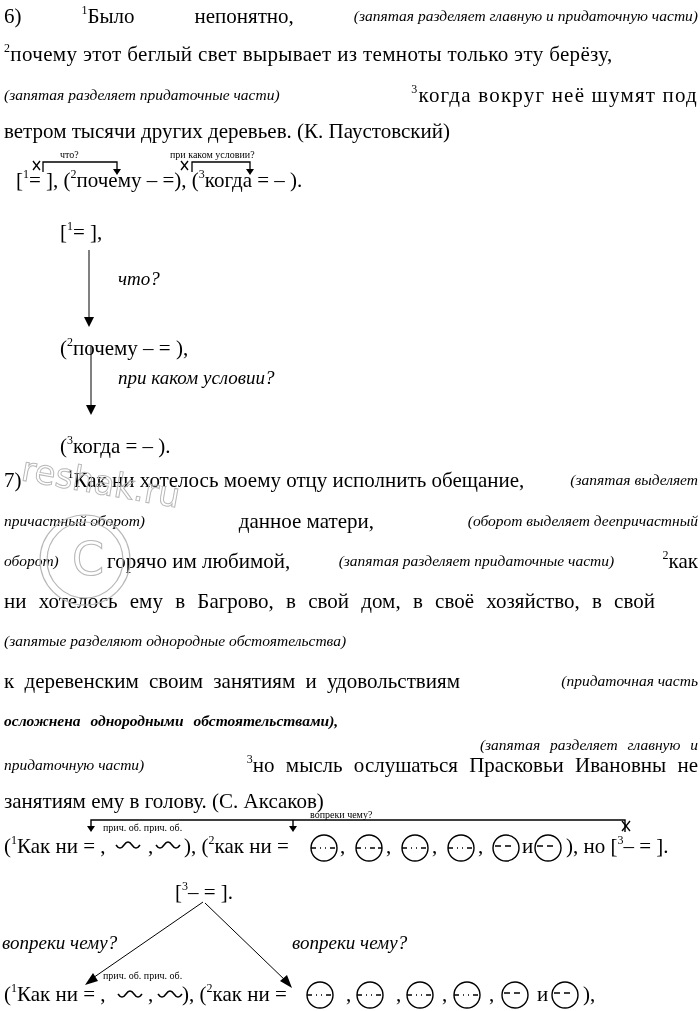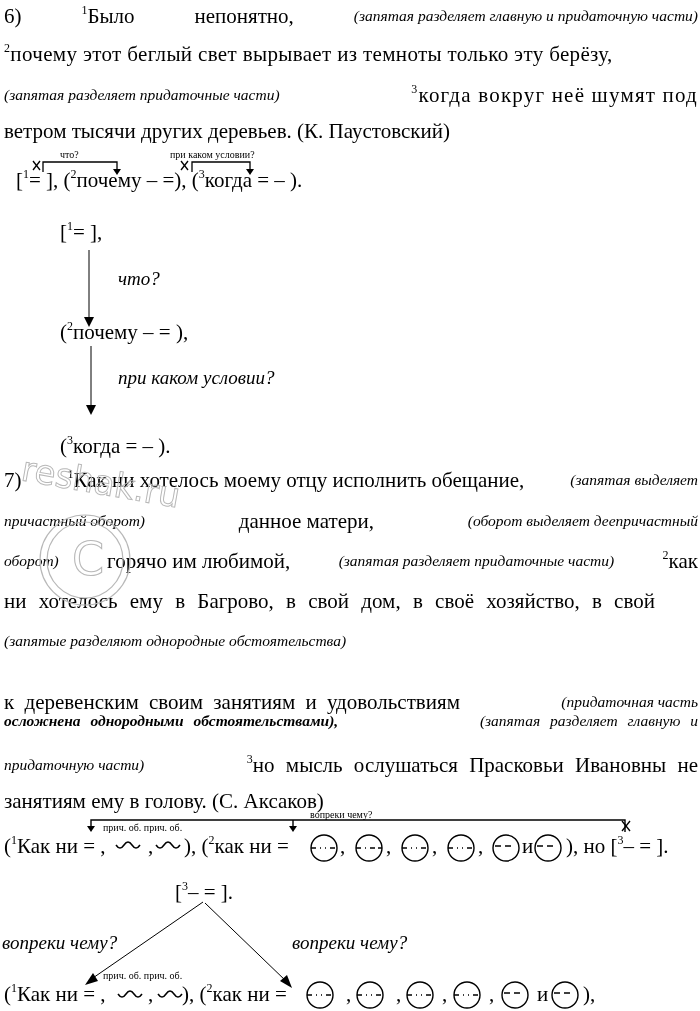--- a/index.html
+++ b/index.html
@@ -60,21 +60,21 @@
     <polygon points="113,169 121,169 117,175" fill="#000"></polygon>
 
     <polyline points="192,172 192,162 250,162 250,170" stroke="#000" stroke-width="1.3" fill="none"></polyline>
     <polygon points="246,169 254,169 250,175" fill="#000"></polygon>
   </svg>
 </div>
 
 <div>
   <div class="abs" style="left:60px; top:220px;"><span>[</span><sup>1</sup><span>= ],</span></div>
   <div class="abs q" style="left:118px; top:268px;">что?</div>
-  <div class="abs" style="left:60px; top:320px;"><span>(</span><sup>2</sup><span>почему – = ),</span></div>
+  <div class="abs" style="left:60px; top:336px;"><span>(</span><sup>2</sup><span>почему – = ),</span></div>
   <div class="abs q" style="left:118px; top:367px;">при каком условии?</div>
   <div class="abs" style="left:60px; top:434px;"><span>(</span><sup>3</sup><span>когда = – ).</span></div>
   <svg width="700" height="1011">
     <line x1="89" y1="250" x2="89" y2="320" stroke="#000" stroke-width="1"></line>
     <polygon points="84,317 94,317 89,327" fill="#000"></polygon>
     <line x1="91" y1="346" x2="91" y2="407" stroke="#000" stroke-width="1"></line>
     <polygon points="86,405 96,405 91,415" fill="#000"></polygon>
   </svg>
 </div>
 
@@ -93,27 +93,27 @@
   <span>горячо им любимой,</span>
   <span class="it">(запятая разделяет придаточные части)</span>
   <span><sup>2</sup><span>как</span></span>
 </div>
 <div class="line" style="top:589px; word-spacing:7px;">
   <span>ни хотелось ему в Багрово, в свой дом, в своё хозяйство, в свой</span>
 </div>
 <div class="line just" style="top:629px;">
   <span class="it">(запятые разделяют однородные обстоятельства)</span>
 </div>
-<div class="line just" style="top:690px;">
+<div class="line just" style="top:669px;">
   <span style="word-spacing:5px;">к деревенским своим занятиям и удовольствиям</span>
   <span class="it">(придаточная часть</span>
 </div>
 <div class="line just" style="top:709px;">
   <span class="it" style="word-spacing:6px;font-weight:bold;">осложнена однородными обстоятельствами),</span>
-  <span class="it" style="word-spacing:6px;">(запятая разделяет главную и</span>
+  <span class="it" style="word-spacing:6px;margin-top:24px;">(запятая разделяет главную и</span>
 </div>
 <div class="line just" style="top:753px;">
   <span class="it">придаточную части)</span>
   <span style="word-spacing:6px;"><sup>3</sup><span>но мысль ослушаться Прасковьи Ивановны не</span></span>
 </div>
 <div class="line" style="top:789px;">
   <span>занятиям ему в голову. (С. Аксаков)</span>
 </div>
 
 <div>

